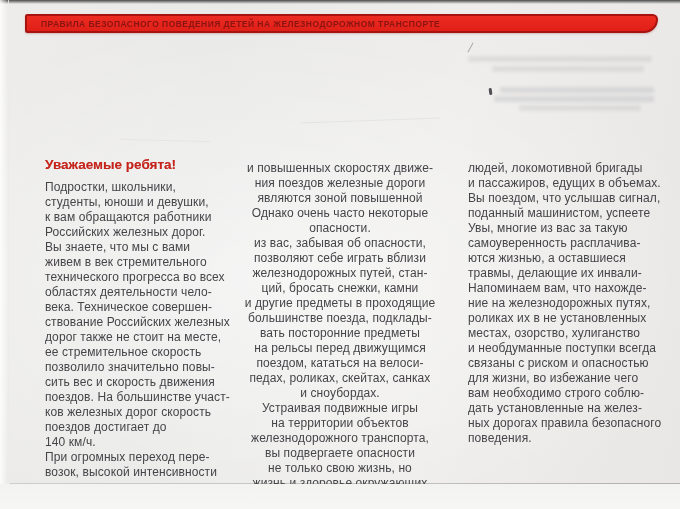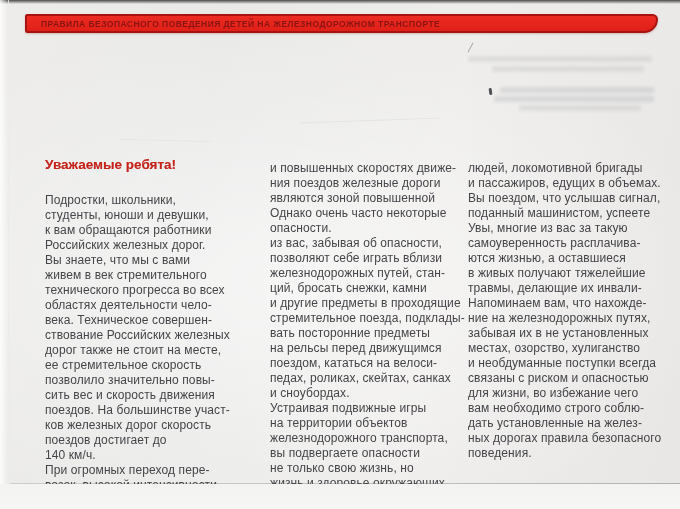--- a/index.html
+++ b/index.html
@@ -69,28 +69,28 @@
   }
   
   .col { position: absolute; color: #454549; }
   .col .line {
     font-size: 12px;
     line-height: 15px;
     letter-spacing: 0.1px;
     white-space: nowrap;
   }
   .col-1 { left: 45px;  top: 157px; width: 202px; }
-  .col-2 { left: 270px; top: 161px; width: 208px; }
+  .col-2 { left: 236px; top: 161px; width: 208px; text-align: center; }
   .col-3 { left: 468px; top: 161px; width: 198px; }
   .section-heading {
     font-size: 13.5px;
     line-height: 16px;
     font-weight: bold;
     color: #c7231a;
-    margin-bottom: 20px;
+    margin-bottom: 7px;
     white-space: nowrap;
     text-shadow: 0 0 0.4px rgba(160,30,20,0.4);
   }
   
   .wrinkle-1 {
     position: absolute; left: 300px; top: 120px; width: 140px; height: 1px;
     background: rgba(130,130,130,0.10); transform: rotate(-2deg); filter: blur(0.6px);
   }
   .wrinkle-2 {
     position: absolute; left: 120px; top: 140px; width: 90px; height: 1px;
@@ -150,21 +150,21 @@
         <div class="line">и повышенных скоростях движе-</div>
         <div class="line">ния поездов железные дороги</div>
         <div class="line">являются зоной повышенной</div>
         <div class="line">Однако очень часто некоторые</div>
         <div class="line">опасности.</div>
         <div class="line">из вас, забывая об опасности,</div>
         <div class="line">позволяют себе играть вблизи</div>
         <div class="line">железнодорожных путей, стан-</div>
         <div class="line">ций, бросать снежки, камни</div>
         <div class="line">и другие предметы в проходящие</div>
-        <div class="line">стремительное поезда, подклады-</div>
+        <div class="line">большинстве поезда, подклады-</div>
         <div class="line">вать посторонние предметы</div>
         <div class="line">на рельсы перед движущимся</div>
         <div class="line">поездом, кататься на велоси-</div>
         <div class="line">педах, роликах, скейтах, санках</div>
         <div class="line">и сноубордах.</div>
         <div class="line">Устраивая подвижные игры</div>
         <div class="line">на территории объектов</div>
         <div class="line">железнодорожного транспорта,</div>
         <div class="line">вы подвергаете опасности</div>
         <div class="line">не только свою жизнь, но</div>
@@ -174,25 +174,24 @@
 
   <div class="col col-3">
     <div class="body-lines">
         <div class="line">людей, локомотивной бригады</div>
         <div class="line">и пассажиров, едущих в объемах.</div>
         <div class="line">Вы поездом, что услышав сигнал,</div>
         <div class="line">поданный машинистом, успеете</div>
         <div class="line">Увы, многие из вас за такую</div>
         <div class="line">самоуверенность расплачива-</div>
         <div class="line">ются жизнью, а оставшиеся</div>
-        <div class="line">в живых получают тяжелейшие</div>
         <div class="line">травмы, делающие их инвали-</div>
         <div class="line">Напоминаем вам, что нахожде-</div>
         <div class="line">ние на железнодорожных путях,</div>
-        <div class="line">забывая их в не установленных</div>
+        <div class="line">роликах их в не установленных</div>
         <div class="line">местах, озорство, хулиганство</div>
         <div class="line">и необдуманные поступки всегда</div>
         <div class="line">связаны с риском и опасностью</div>
         <div class="line">для жизни, во избежание чего</div>
         <div class="line">вам необходимо строго соблю-</div>
         <div class="line">дать установленные на желез-</div>
         <div class="line">ных дорогах правила безопасного</div>
         <div class="line">поведения.</div>
       </div>
   </div>

